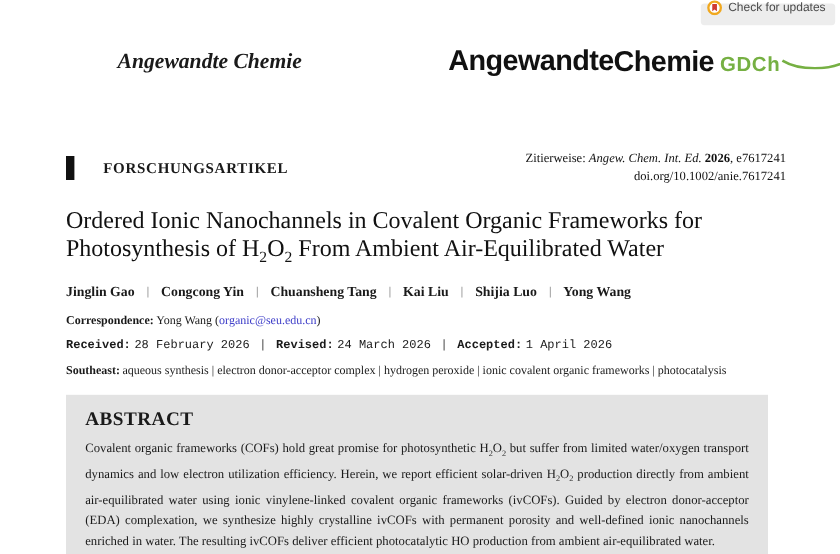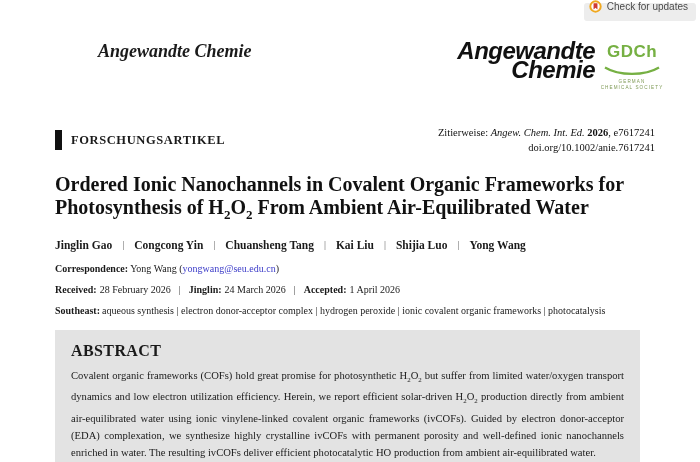--- a/index.html
+++ b/index.html
@@ -26,74 +26,74 @@
   }
   .badge-icon { display: flex; align-items: center; }
 
   
   .running-head {
     position: absolute; left: 55px; top: 41px;
     font-size: 18px; font-weight: bold; font-style: italic; margin-left: 43px;
   }
   .wordmark {
     position: absolute; top: 40px; right: 105px;
-    display: flex; flex-direction: column; align-items: flex-end;
+    display: flex; flex-direction: row; align-items: flex-end;
     font-family: "Liberation Sans", sans-serif;
-    font-weight: bold; font-style: italic;
+    font-weight: bold; 
     letter-spacing: -0.5px; color: #111;
   }
   .wm1 { font-size: 24px; line-height: 22px; }
   .wm2 { font-size: 24px; line-height: 20px; margin-top: -2px; }
   .gdch {
     position: absolute; top: 44px; left: 600px; width: 64px;
-    display: flex; flex-direction: column; align-items: center;
+    display: flex; align-items: center;
     font-family: "Liberation Sans", sans-serif;
   }
   .gdch-acronym {
     font-size: 17px; font-weight: bold; color: #76b043; letter-spacing: 0.5px;
     line-height: 16px;
   }
   .gdch-arc { margin-top: 1px; }
   .gdch-sub {
     font-size: 4.6px; letter-spacing: 1.1px; color: #7f9a56;
     line-height: 6px; white-space: nowrap;
   }
   .citation {
     position: absolute; top: 94px; right: 45px;
     text-align: right; font-size: 10.5px; line-height: 15px; color: #111; margin-top: 31px;
   }
   .cit-doi { color: #111; }
 
   
   .content { position: absolute; left: 55px; top: 130px; width: 585px; }
 
-  .section-row { display: flex; align-items: center; gap: 9px; }
+  .section-row { display: flex; align-items: center; gap: 24px; }
   .section-bar { width: 7px; height: 20px; background: #111; display: inline-block; }
   .section-label { font-size: 12.5px; font-weight: bold; letter-spacing: 0.6px; }
 
   .title {
     margin: 23px 0 0 0;
-    font-size: 20px; line-height: 22.5px; font-weight: bold;
+    font-size: 20px; line-height: 22.5px; font-weight: normal;
     max-width: 575px; color: #111;
   }
   .title sub, .abstract-text sub { font-size: 0.65em; }
 
   .authors {
     margin-top: 13px; font-size: 11.5px; font-weight: bold;
     display: flex; align-items: flex-start; flex-wrap: wrap;
   }
   .authors .sep { font-weight: normal; color: #666; margin: 0 10px; font-size: 10px; }
 
   .affiliation { margin-top: 15px; font-size: 9.7px; }
 
   .correspondence { margin-top: 12px; font-size: 10px; }
   .correspondence b { margin-right: 2px; }
   .email { color: #3c3cc8; text-decoration: none; cursor: pointer; }
 
-  .history { margin-top: 10px; font-size: 10px; display: flex; align-items: center; }
+  .history { margin-top: 10px; font-size: 10px; display: flex; align-items: center; font-family: Liberation Mono, monospace; }
   .history b { margin-right: 3px; }
   .history .sep { margin: 0 8px; color: #444; }
 
   .keywords { margin-top: 10px; font-size: 10px; }
   .keywords b { margin-right: 2px; }
 
   .abstract {
     margin-top: 14px; width: 585px;
     background: #e3e3e3;
     padding: 12px 16px 26px 16px;
@@ -157,28 +157,28 @@
       <span class="sep">|</span>
       <span>Kai Liu</span>
       <span class="sep">|</span>
       <span>Shijia Luo</span>
       <span class="sep">|</span>
       <span>Yong Wang</span>
     </div>
 
 
     <div class="correspondence">
-      <b>Correspondence:</b><span>Yong Wang (</span><a class="email">yongwang@seu.edu.cn</a><span>)</span>
+      <b>Correspondence:</b><span>Yong Wang (</span><a class="email">organic@seu.edu.cn</a><span>)</span>
     </div>
 
     <div class="history">
       <b>Received:</b>
       <span>28 February 2026</span>
       <span class="sep">|</span>
-      <b>Jinglin:</b>
+      <b>Revised:</b>
       <span>24 March 2026</span>
       <span class="sep">|</span>
       <b>Accepted:</b>
       <span>1 April 2026</span>
     </div>
 
     <div class="keywords">
       <b>Southeast:</b><span>aqueous synthesis | electron donor-acceptor complex | hydrogen peroxide | ionic covalent organic frameworks | photocatalysis</span>
     </div>
 

